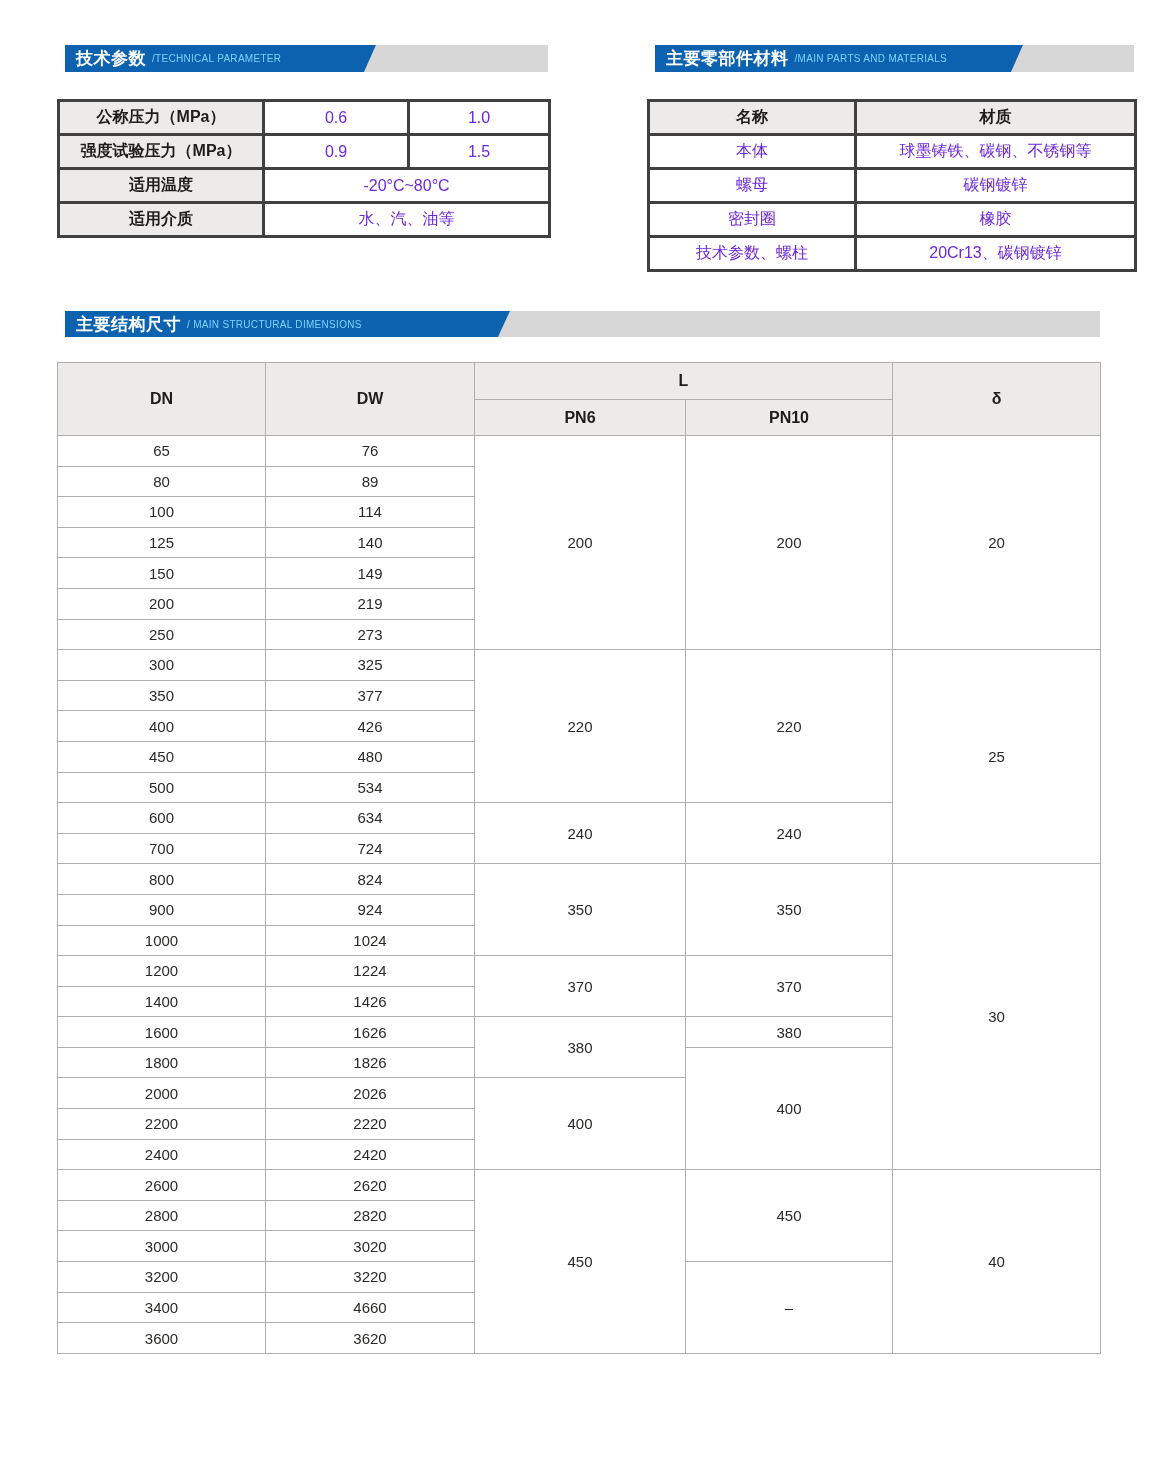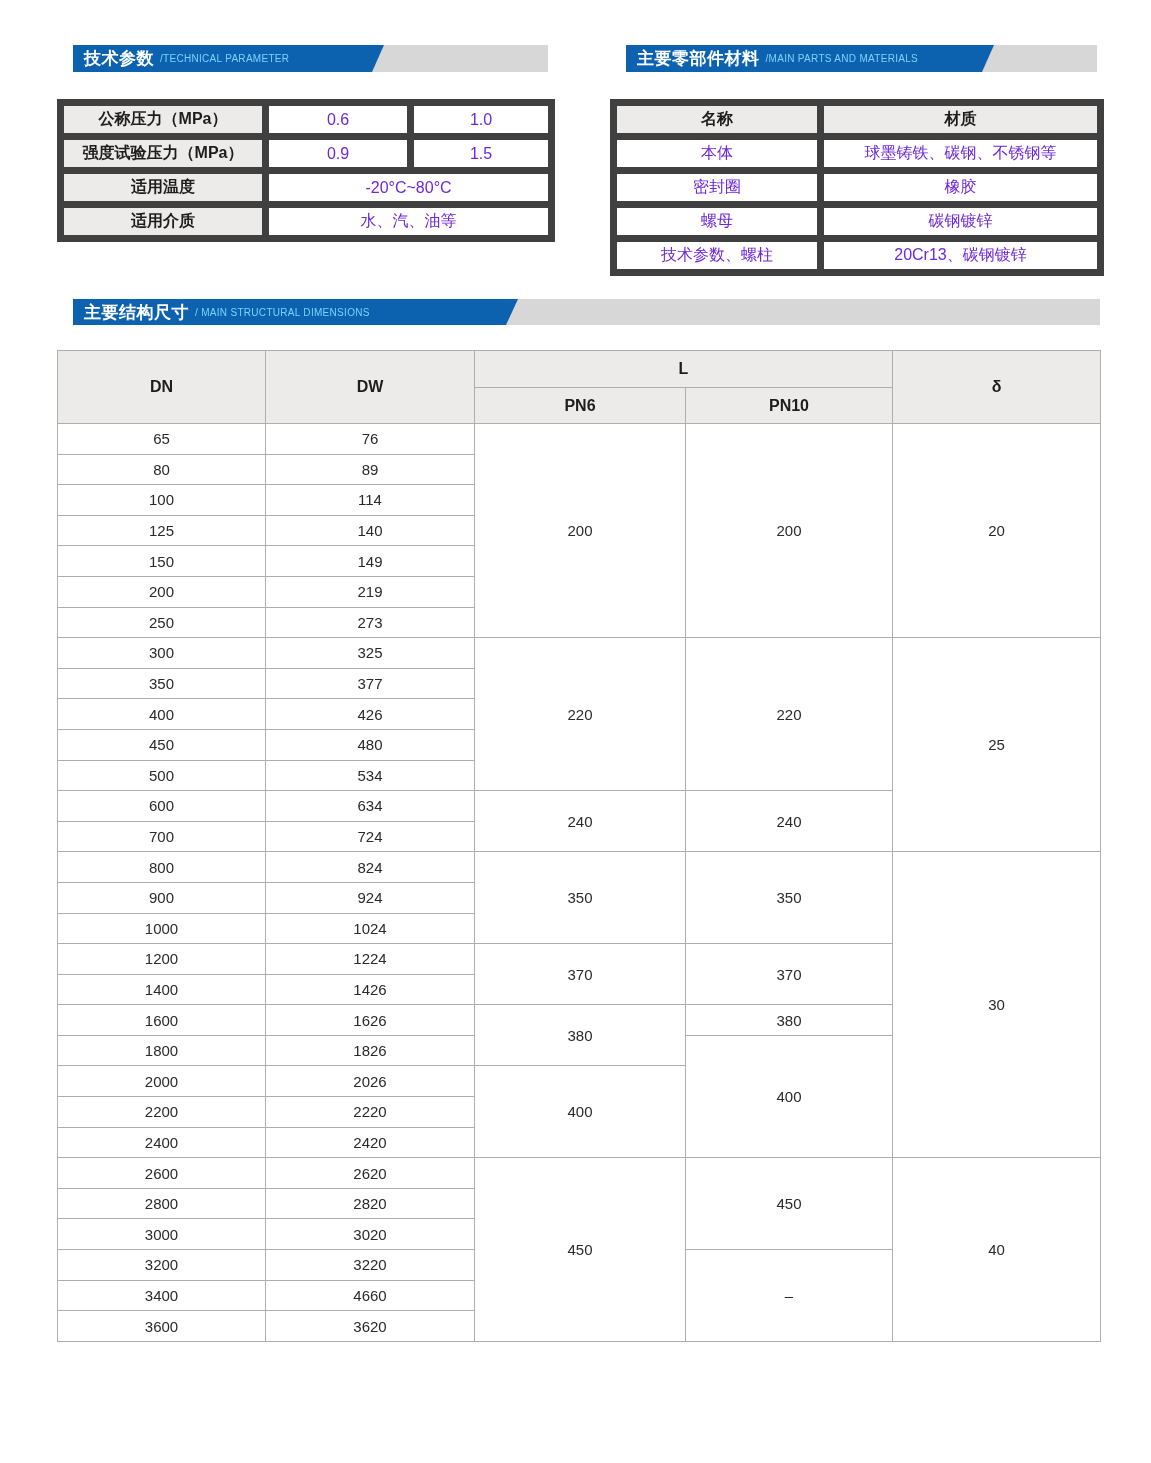--- a/index.html
+++ b/index.html
@@ -5,47 +5,47 @@
   * { box-sizing: border-box; }
   html,body { margin:0; padding:0; }
   body {
     width:1151px; height:1463px; background:#ffffff; overflow:hidden; position:relative;
     font-family:"Liberation Sans","DejaVu Sans",sans-serif; color:#2e2d2b;
   }
   
   .banner { position:relative; height:27px; }
   .banner .gray-strip { position:absolute; inset:0; background:#d7d7d7; }
   .banner .blue-strip {
-    position:absolute; top:0; bottom:0; left:16px; background:#0d62b0;
+    position:absolute; top:0; bottom:0; left:8px; background:#0d62b0;
     display:flex; align-items:center; padding-left:11px; white-space:nowrap;
   }
   .banner .zh { color:#fff; font-weight:bold; font-size:17px; letter-spacing:0.5px; }
   .banner .en { color:#7dd3fc; font-size:10px; margin-left:6px; letter-spacing:0.3px; }
   
   .banner-tech .gray-strip { clip-path:polygon(319px 0,100% 0,100% 100%,307px 100%); }
   .banner-tech .blue-strip { width:311px; clip-path:polygon(0 0,311px 0,299px 100%,0 100%); }
   
   .banner-mat .gray-strip { clip-path:polygon(376px 0,100% 0,100% 100%,364px 100%); }
   .banner-mat .blue-strip { width:368px; clip-path:polygon(0 0,368px 0,356px 100%,0 100%); }
   
   .banner-dim { height:26px; }
   .banner-dim .gray-strip { clip-path:polygon(453px 0,100% 0,100% 100%,441px 100%); }
   .banner-dim .blue-strip { width:445px; clip-path:polygon(0 0,445px 0,433px 100%,0 100%); }
   
   .top-row { margin:45px 0 0 57px; display:flex; gap:62px; align-items:flex-start; }
   .col-a { width:491px; }
-  .col-b { width:487px; }
+  .col-b { width:487px;margin-left:37px; }
   .col-a .banner, .col-b .banner { margin-bottom:27px; }
-  .wide-banner-wrap { margin:23px 0 0 57px; width:1043px; }
+  .wide-banner-wrap { margin:39px 0 0 57px; width:1043px; }
   
   table { border-collapse:collapse; table-layout:fixed; }
   td, th { text-align:center; vertical-align:middle; overflow:hidden; }
   
   .small-tbl { font-size:16px; }
-  .small-tbl td, .small-tbl th { border:7px solid #404040; height:34px; padding:0 4px; }
+  .small-tbl td, .small-tbl th { border:3px solid #404040; height:34px; padding:0 4px; }
   .small-tbl .lbl { background:#edebe9; font-weight:bold; color:#1e1d1c; }
   .tech-tbl { width:491px; }
   .mat-tbl  { width:487px; }
   .small-tbl .val { font-weight:normal; color:#6d28d9; }
   
   .dim-tbl { width:1043px; margin:25px 0 0 57px; font-size:15px; }
   .dim-tbl th, .dim-tbl td { border:1px solid #b0aeab; }
   .dim-tbl thead th { background:#edebe9; font-weight:bold; color:#1e1d1c; font-size:16px; }
   .dim-tbl thead tr.h1 th { height:37px; }
   .dim-tbl thead tr.h2 th { height:36px; }
@@ -109,26 +109,26 @@
       <tbody>
         <tr>
           <td class="lbl">名称</td>
           <td class="lbl">材质</td>
         </tr>
         <tr>
           <td class="val">本体</td>
           <td class="val">球墨铸铁、碳钢、不锈钢等</td>
         </tr>
         <tr>
+          <td class="val">螺母</td>
+          <td class="val">碳钢镀锌</td>
+        </tr>
+        <tr>
           <td class="val">密封圈</td>
           <td class="val">橡胶</td>
-        </tr>
-        <tr>
-          <td class="val">螺母</td>
-          <td class="val">碳钢镀锌</td>
         </tr>
         <tr>
           <td class="val">技术参数、螺柱</td>
           <td class="val">20Cr13、碳钢镀锌</td>
         </tr>
       </tbody>
     </table>
   </div>
 </div>
 

